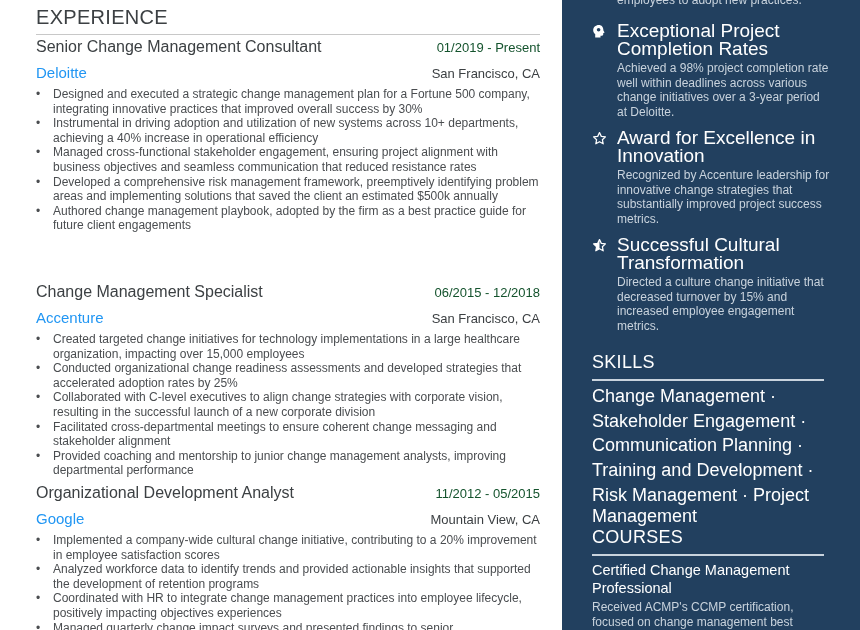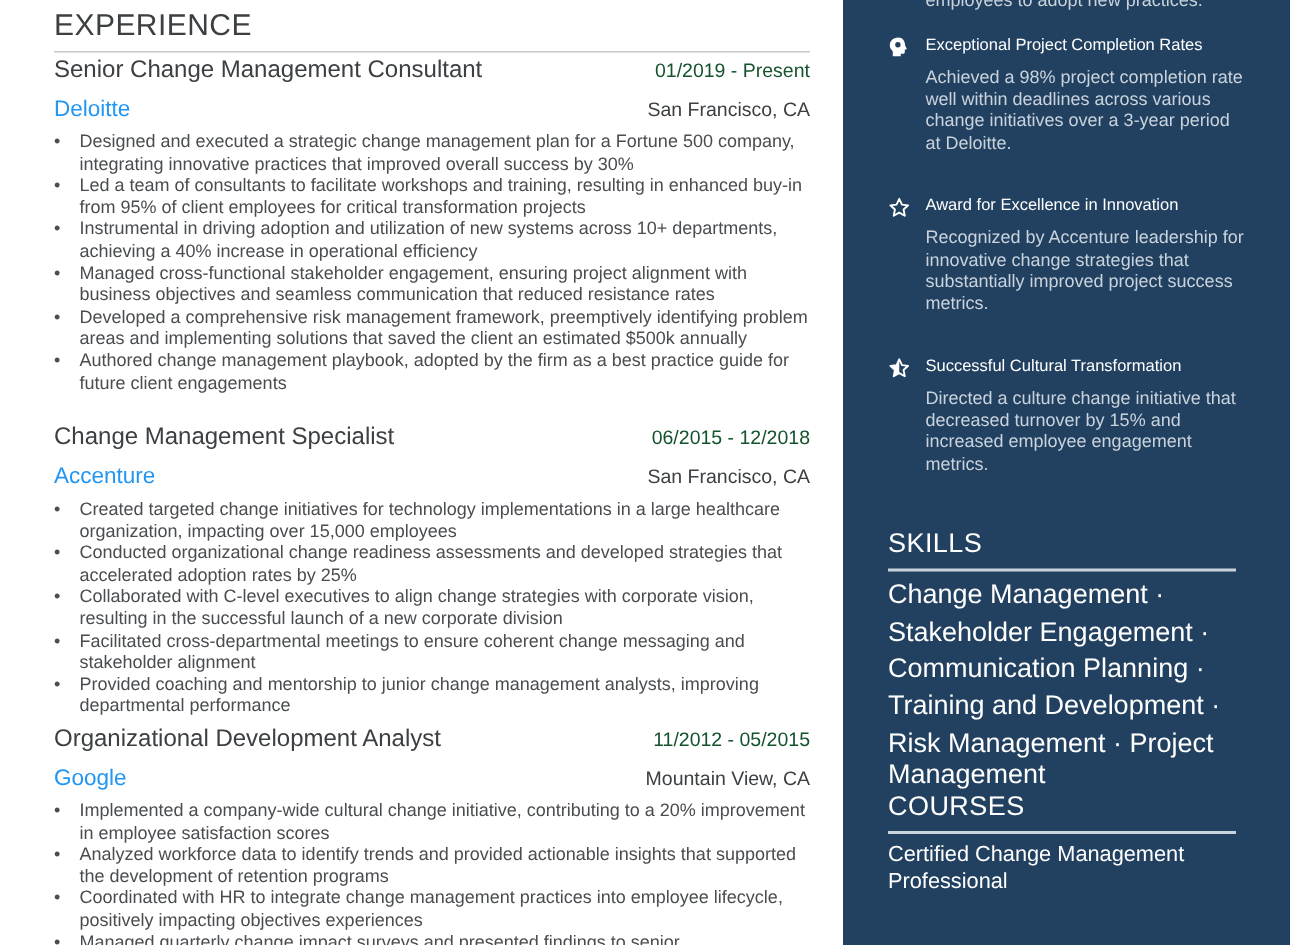--- a/index.html
+++ b/index.html
@@ -37,21 +37,21 @@
     color: #4a4d50;
   }
   .bullets li::before {
     content: "\2022"; position: absolute; left: 0; top: 0; color: #4a4d50;
   }
 
   
   .ach { position: absolute; left: 30px; width: 240px; }
   .ach-head { display: flex; align-items: flex-start; }
   .ach-icon { width: 25px; flex: none; height: 18px; display: flex; align-items: center; padding-top: 1px; }
-  .ach-title { font-size: 11px; line-height: 17.5px; color: #ffffff; }
+  .ach-title { font-size: 19px; line-height: 17.5px; color: #ffffff; }
   .ach-desc { margin-left: 25px; margin-top: 4px; font-size: 12px; line-height: 14.6px; color: #c9d3dd; }
 
   .r-sec-title { position: absolute; left: 30px; font-size: 18px; color: #ffffff; letter-spacing: 0.3px; }
   .r-sec-rule { position: absolute; left: 30px; width: 232px; height: 2px; background: #c9d3dd; }
 
   .skill { position: absolute; left: 30px; font-size: 18px; color: #ffffff; }
   .course-title { position: absolute; left: 30px; width: 240px; font-size: 14.5px; line-height: 17.5px; color: #ffffff; }
   .course-desc { position: absolute; left: 30px; width: 240px; font-size: 12px; line-height: 14.6px; color: #c9d3dd; }
   .top-cut { position: absolute; left: 55px; top: -7px; font-size: 12px; line-height: 14.6px; color: #c9d3dd; }
 </style>
@@ -66,21 +66,20 @@
     <div class="job-head">
       <span class="job-title">Senior Change Management Consultant</span>
       <span class="job-dates">01/2019 - Present</span>
     </div>
     <div class="job-sub">
       <span class="job-company">Deloitte</span>
       <span class="job-loc">San Francisco, CA</span>
     </div>
     <ul class="bullets">
       <li>Designed and executed a strategic change management plan for a Fortune 500 company, integrating innovative practices that improved overall success by 30%</li>
-      <li>Led a team of consultants to facilitate workshops and training, resulting in enhanced buy-in from 95% of client employees for critical transformation projects</li>
       <li>Instrumental in driving adoption and utilization of new systems across 10+ departments, achieving a 40% increase in operational efficiency</li>
       <li>Managed cross-functional stakeholder engagement, ensuring project alignment with business objectives and seamless communication that reduced resistance rates</li>
       <li>Developed a comprehensive risk management framework, preemptively identifying problem areas and implementing solutions that saved the client an estimated $500k annually</li>
       <li>Authored change management playbook, adopted by the firm as a best practice guide for future client engagements</li>
     </ul>
   </div>
 
   <div class="job" style="top:283px;">
     <div class="job-head">
       <span class="job-title">Change Management Specialist</span>
@@ -162,13 +161,14 @@
   <div class="r-sec-rule" style="top:379px;"></div>
   <div class="skill" style="top:386px;">Change Management ·</div>
   <div class="skill" style="top:411px;">Stakeholder Engagement ·</div>
   <div class="skill" style="top:435px;">Communication Planning ·</div>
   <div class="skill" style="top:460px;">Training and Development ·</div>
   <div class="skill" style="top:485px;">Risk Management · Project Management</div>
 
   <div class="r-sec-title" style="top:527px;">COURSES</div>
   <div class="r-sec-rule" style="top:554px;"></div>
   <div class="course-title" style="top:562px;">Certified Change Management Professional</div>
+  <div class="course-desc" style="top:600px;">Received ACMP's CCMP certification, focused on change management best</div>
 </div>
 
 </body></html>

